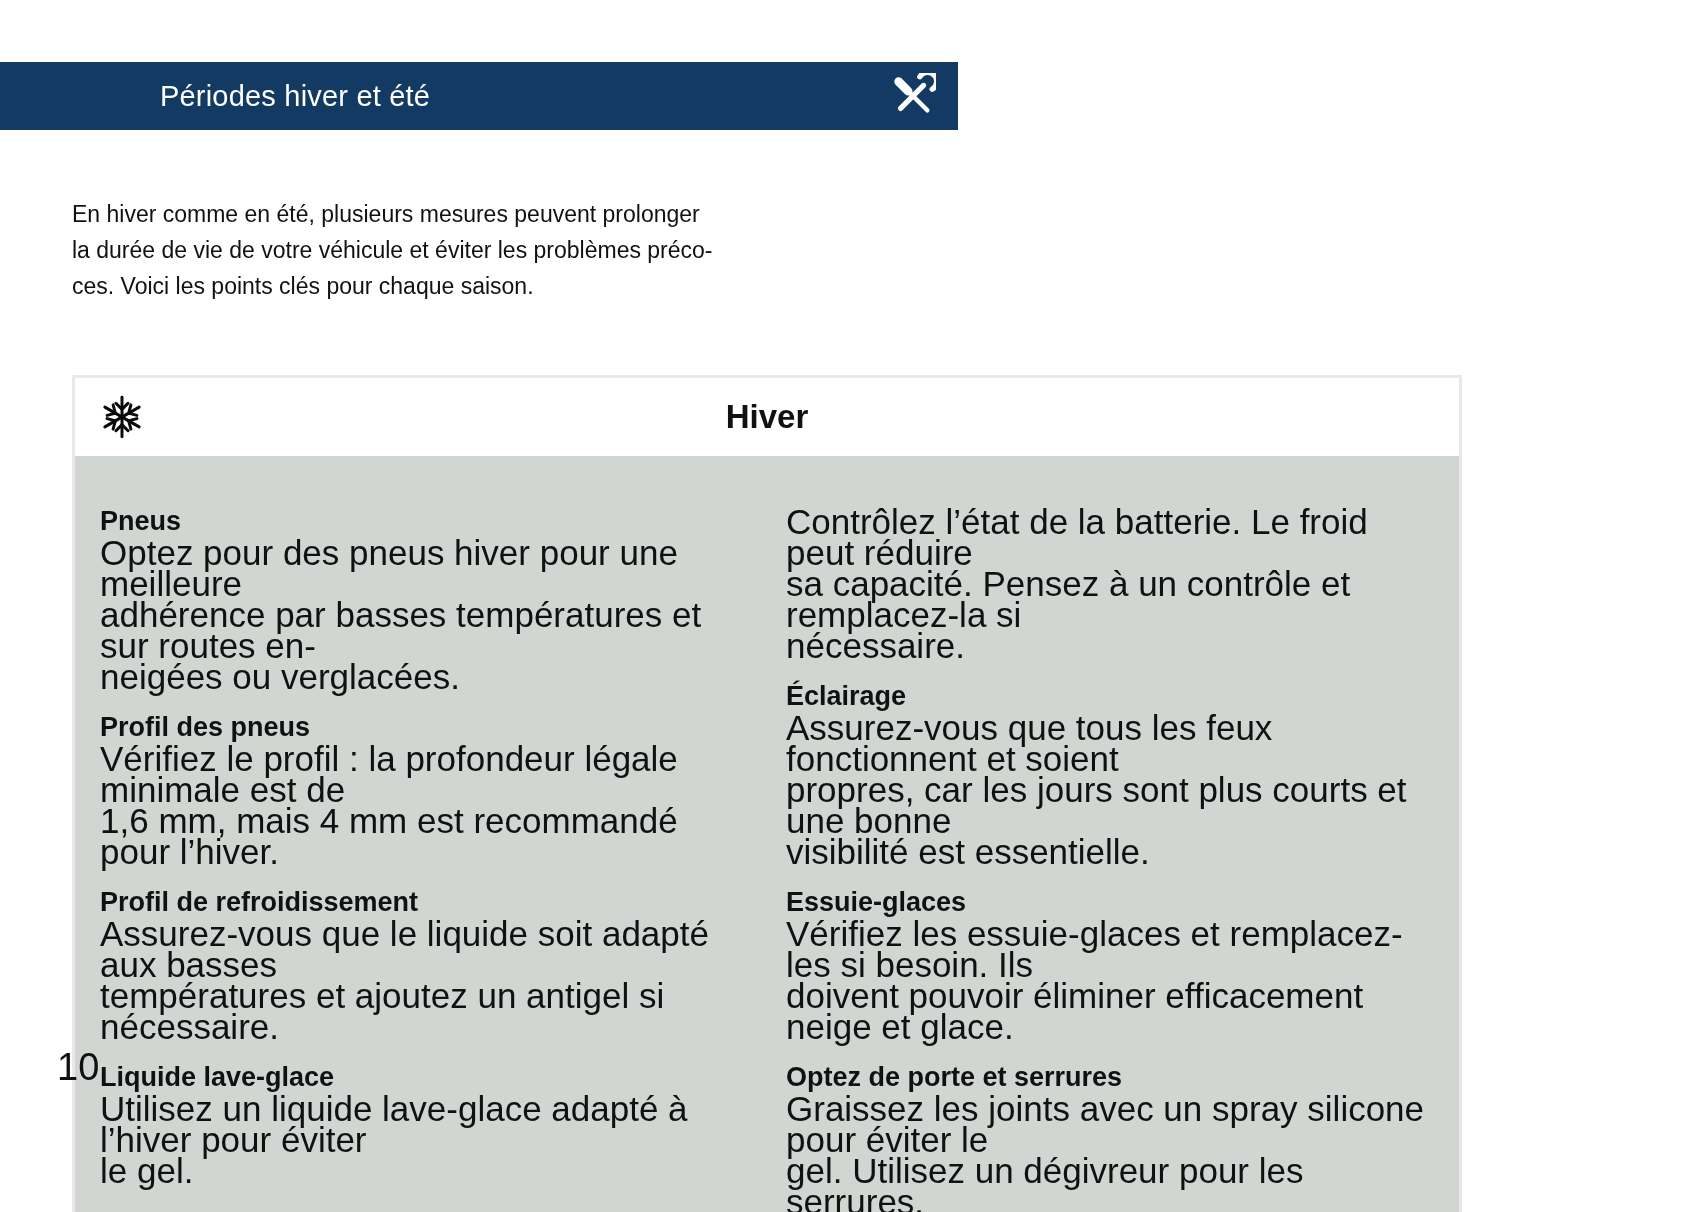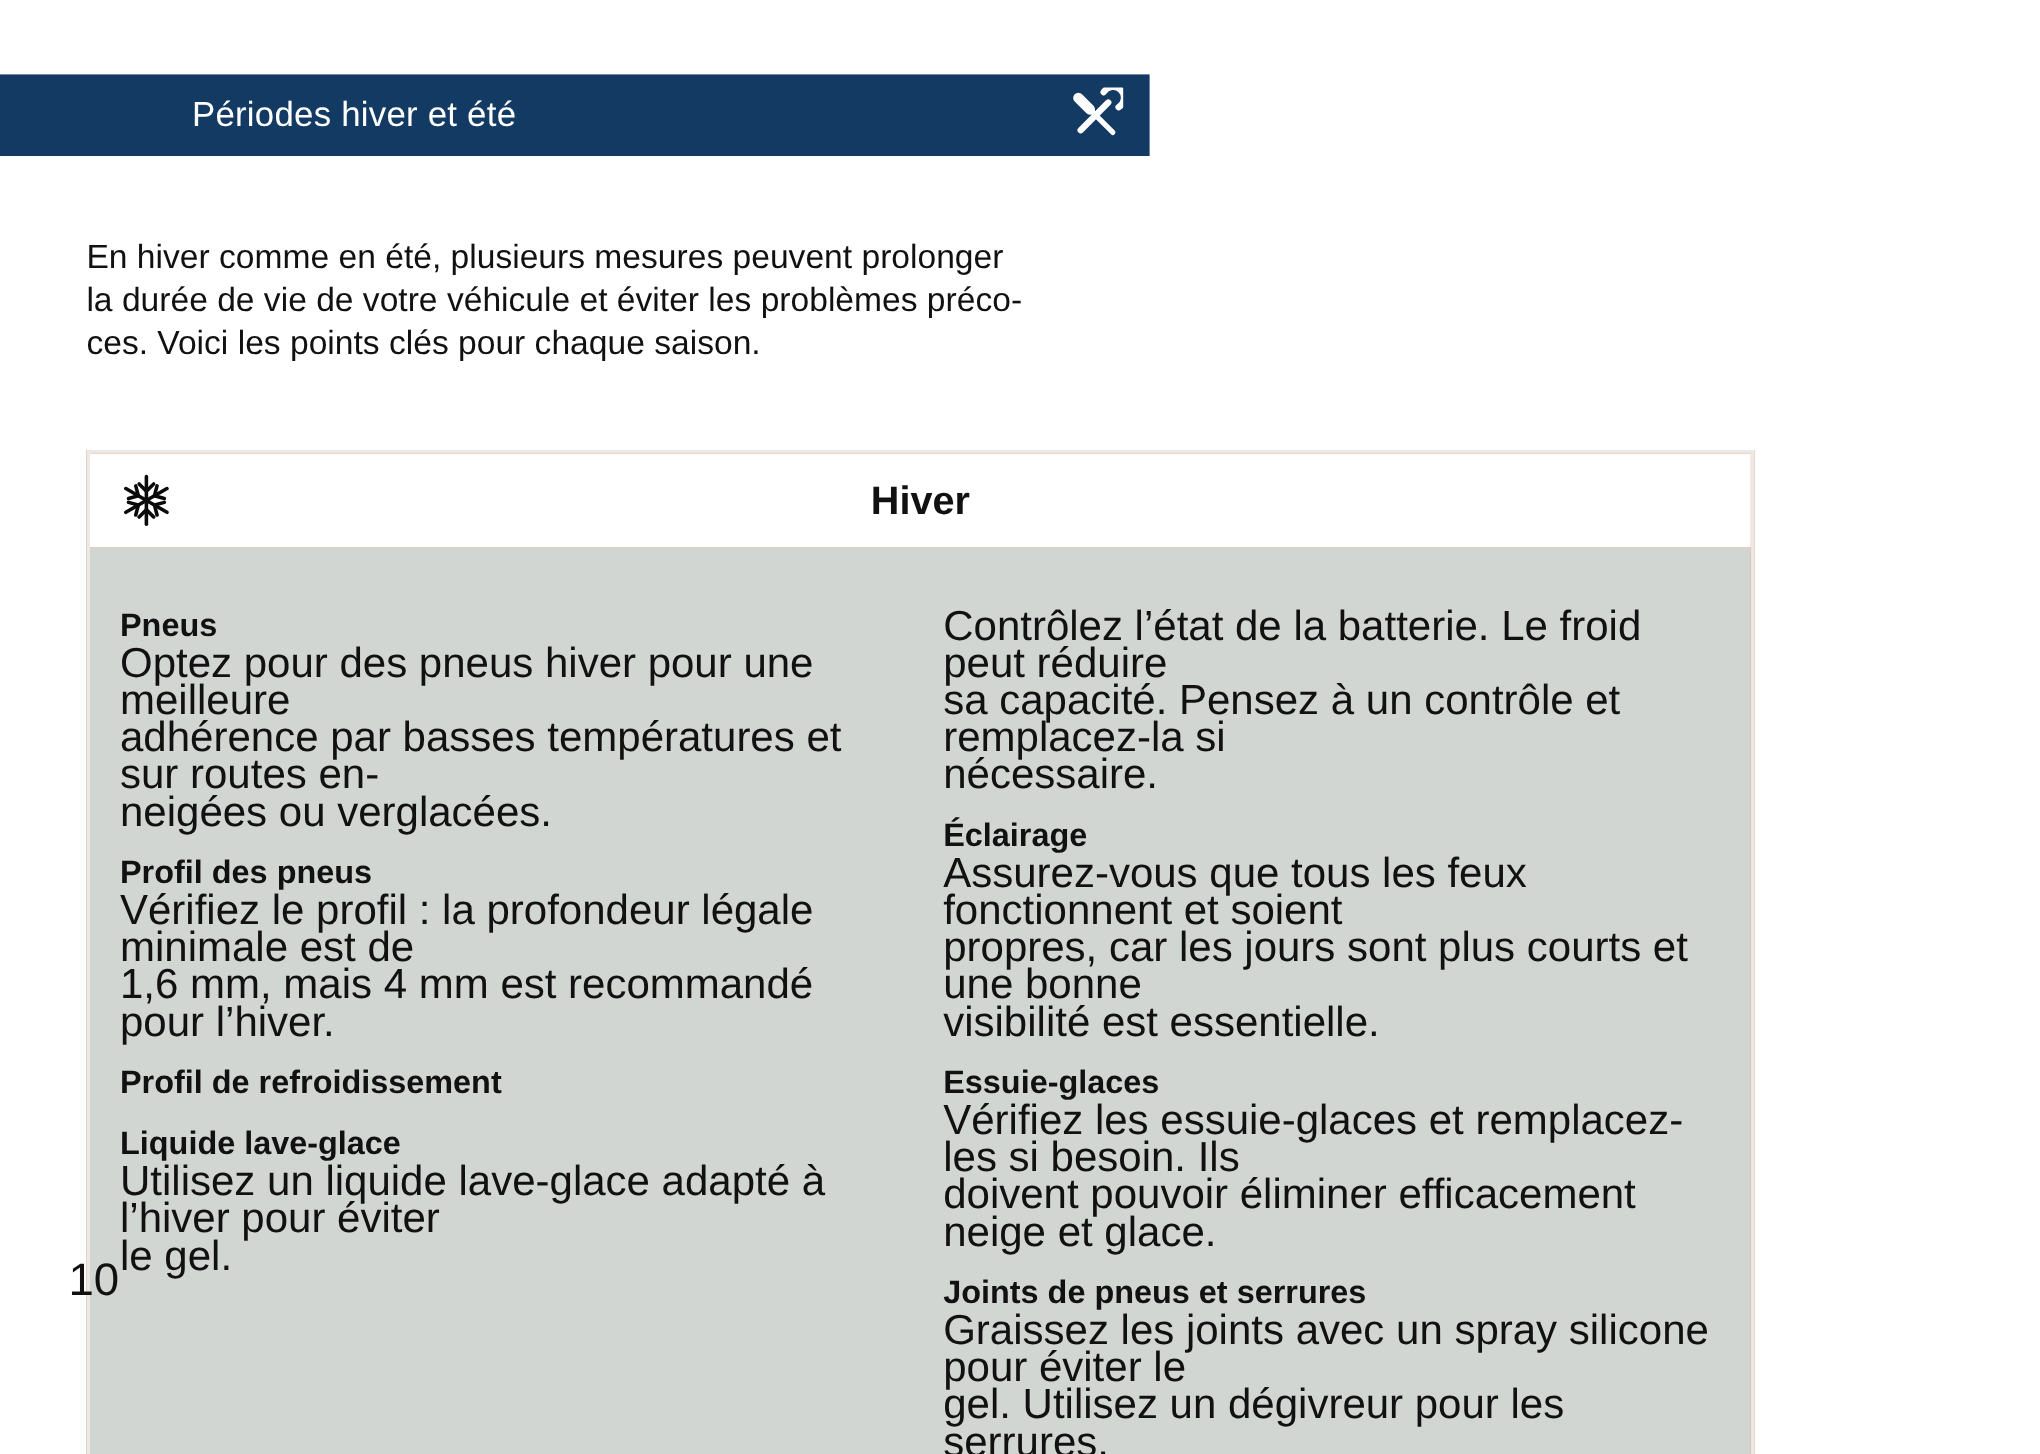--- a/index.html
+++ b/index.html
@@ -41,21 +41,21 @@
     width:46px;height:46px;
     display:flex;align-items:center;justify-content:center;
   }
 
   
   .intro{
     position:absolute;
     left:72px;top:196px;
     width:900px;
     margin:0;
-    font-size:28px;
+    font-size:23px;
     line-height:36px;
     white-space:pre-line;
   }
 
   
   .card{
     position:absolute;
     left:72px;top:375px;
     width:1390px;
     border:3px solid var(--card-border);
@@ -164,20 +164,22 @@
 adhérence par basses températures et sur routes en-
 neigées ou verglacées.</div>
         </div>
         <div class="item">
           <div class="item-heading">Profil des pneus</div>
           <div class="item-text">Vérifiez le profil : la profondeur légale minimale est de
 1,6 mm, mais 4 mm est recommandé pour l’hiver.</div>
         </div>
         <div class="item">
           <div class="item-heading">Profil de refroidissement</div>
+          <div class="item-text">Assurez-vous que le liquide soit adapté aux basses
+températures et ajoutez un antigel si nécessaire.</div>
         </div>
         <div class="item">
           <div class="item-heading">Liquide lave-glace</div>
           <div class="item-text">Utilisez un liquide lave-glace adapté à l’hiver pour éviter
 le gel.</div>
         </div>
       </div>
 
       <div class="col">
         <div class="item">
@@ -190,21 +192,21 @@
           <div class="item-text">Assurez-vous que tous les feux fonctionnent et soient
 propres, car les jours sont plus courts et une bonne
 visibilité est essentielle.</div>
         </div>
         <div class="item">
           <div class="item-heading">Essuie-glaces</div>
           <div class="item-text">Vérifiez les essuie-glaces et remplacez-les si besoin. Ils
 doivent pouvoir éliminer efficacement neige et glace.</div>
         </div>
         <div class="item">
-          <div class="item-heading">Joints de pneus et serrures</div>
+          <div class="item-heading">Optez de porte et serrures</div>
           <div class="item-text">Graissez les joints avec un spray silicone pour éviter le
 gel. Utilisez un dégivreur pour les serrures.</div>
         </div>
       </div>
 
     </div>
   </section>
 
   <div class="page-number">10</div>
 

